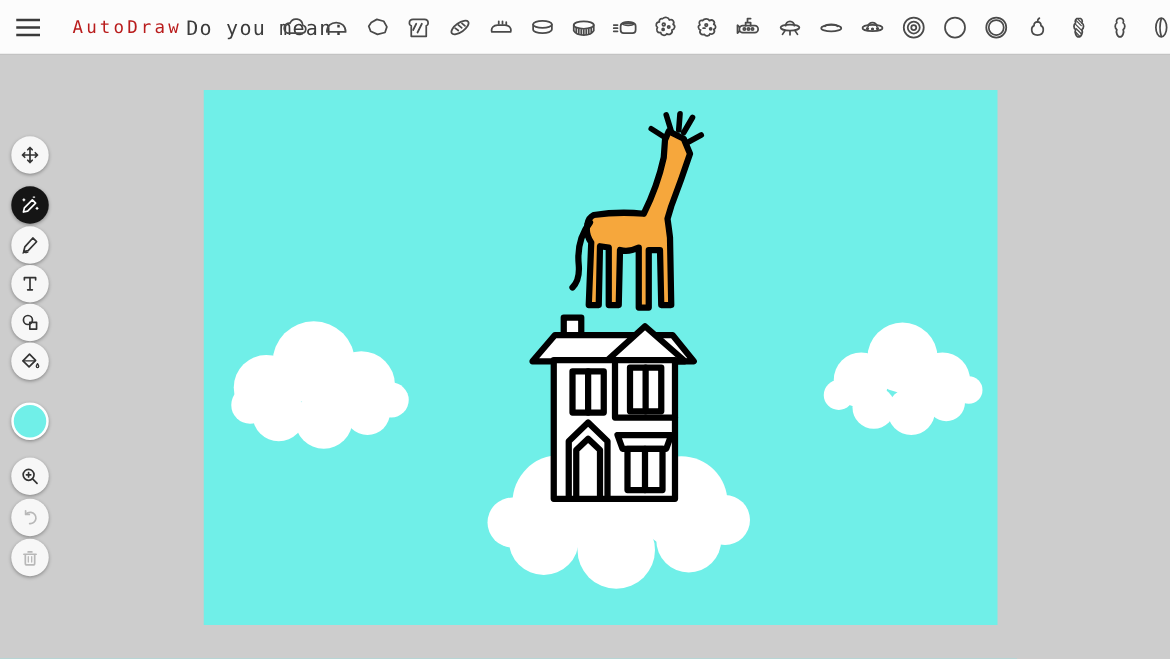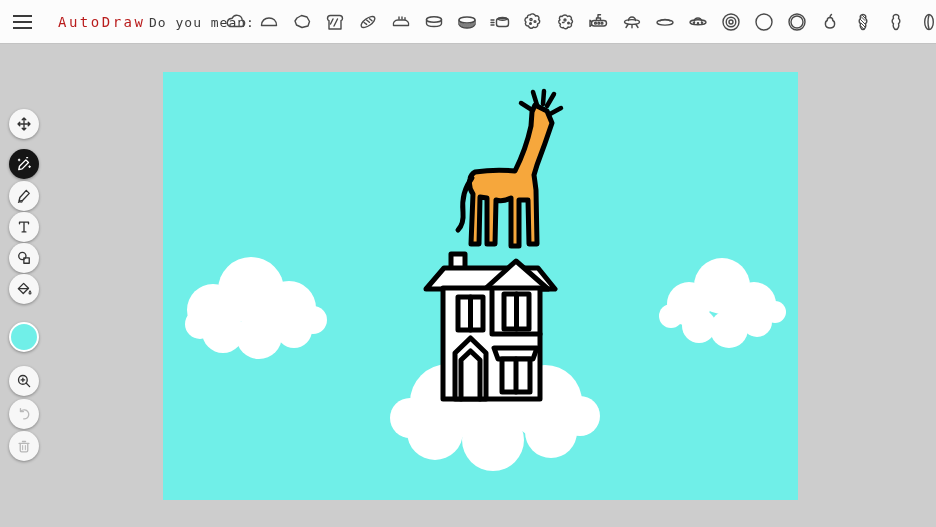--- a/index.html
+++ b/index.html
@@ -9,21 +9,21 @@
 
   
   .topbar { position:absolute; left:0; top:0; width:936px; height:44px;
             background:#fcfcfc; border-bottom:1px solid #c3c3c3; z-index:5; }
   .hamburger { position:absolute; left:13px; top:11px; width:24px; height:22px;
                background:none; border:none; cursor:pointer; }
   .hamburger span { display:block; width:19px; height:2px; background:#3a3a3a; margin:4px 0; }
   .app-title { position:absolute; left:58px; top:0; line-height:44px;
                font-size:14px; letter-spacing:2.5px; color:#b91c1c; }
   .prompt { position:absolute; left:149px; top:0; line-height:45px;
-            font-size:13px; letter-spacing:1px; color:#3c3c3c; }
+            font-size:16px; letter-spacing:1px; color:#3c3c3c; }
   .sug-row { position:absolute; left:224px; top:0; height:44px;
              display:flex; align-items:center; gap:9px; }
   .sug { width:24px; height:24px; background:none; border:none; padding:0;
          cursor:pointer; color:#4a4a4a; }
   .sug svg { width:24px; height:24px; display:block; }
 
   
   .toolbar { position:absolute; left:0; top:44px; width:48px; height:483px; z-index:4; }
   .tool { position:absolute; left:9px; width:30px; height:30px; border-radius:50%;
           background:#f7f7f7; border:none; cursor:pointer; color:#333;

